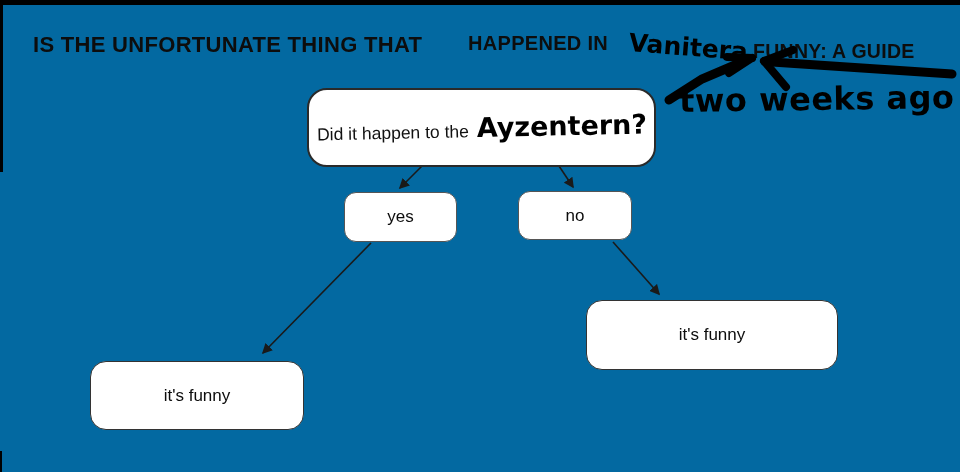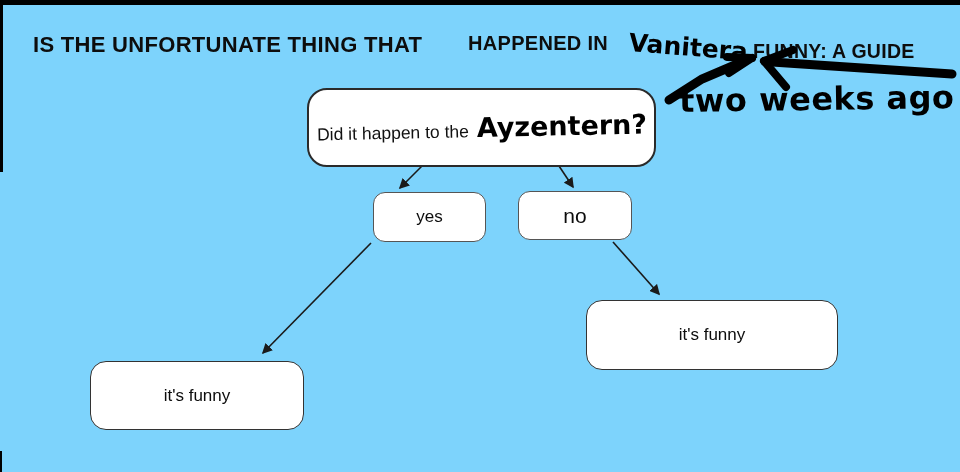--- a/index.html
+++ b/index.html
@@ -1,18 +1,18 @@
 <!DOCTYPE html>
 <html><head>
 <meta charset="utf-8">
 <style>
   html,body{margin:0;padding:0;background:#ffffff;}
   #stage{
     position:relative;width:960px;height:472px;overflow:hidden;
-    background:#7dd3fc;font-family:"Liberation Sans",sans-serif;color:#0c0c0c;
+    background:#0369a1;font-family:"Liberation Sans",sans-serif;color:#0c0c0c;
   }
   
   .top-bar{position:absolute;left:0;top:0;width:960px;height:5px;background:#000;}
   .left-bar{position:absolute;left:0;top:0;width:3px;height:172px;background:#000;}
   .left-bar-bottom{position:absolute;left:0;top:451px;width:2px;height:21px;background:#000;}
 
   
   .title-seg{position:absolute;font-weight:bold;white-space:nowrap;letter-spacing:.3px;color:#0d0d0d;}
   .t1{left:33px;top:32px;font-size:22px;}
   .t2{left:468px;top:32px;font-size:20px;}
@@ -23,22 +23,22 @@
   .inserted-word{left:630px;top:28px;font-size:25px;transform:rotate(4.5deg);transform-origin:left top;}
   .time-note{left:679px;top:80px;font-size:32px;letter-spacing:.5px;transform:rotate(-0.8deg);}
 
   
   .node{position:absolute;border:2px solid #2a2a2a;border-radius:18px;background:#fff;
         display:flex;align-items:center;justify-content:center;white-space:nowrap;}
   .root-box{left:307px;top:88px;width:345px;height:75px;border-radius:20px;border-width:2px;}
   .root-inner{display:flex;align-items:baseline;transform:rotate(-1.2deg);}
   .root-prefix{font-size:17.5px;color:#111;}
   .root-subject{font-family:"DejaVu Sans",sans-serif;font-weight:bold;font-size:27px;color:#000;margin-left:8px;}
-  .yes-box{left:344px;top:192px;width:111px;height:48px;border-radius:12px;border:1.4px solid #555;font-size:17px;margin-left:29px;}
-  .no-box{left:518px;top:191px;width:112px;height:47px;border-radius:12px;border:1.4px solid #555;font-size:21px;}
+  .yes-box{left:344px;top:192px;width:111px;height:48px;border-radius:12px;border:1.4px solid #555;font-size:17px;}
+  .no-box{left:518px;top:191px;width:112px;height:47px;border-radius:12px;border:1.4px solid #555;font-size:17px;}
   .funny-left{left:90px;top:361px;width:212px;height:67px;border-radius:16px;border:1.6px solid #333;font-size:17px;}
   .funny-right{left:586px;top:300px;width:250px;height:68px;border-radius:16px;border:1.6px solid #333;font-size:17px;}
 
   .overlay{position:absolute;left:0;top:0;width:960px;height:472px;pointer-events:none;}
 </style>
 </head>
 <body>
 
 <div id="stage">
 

